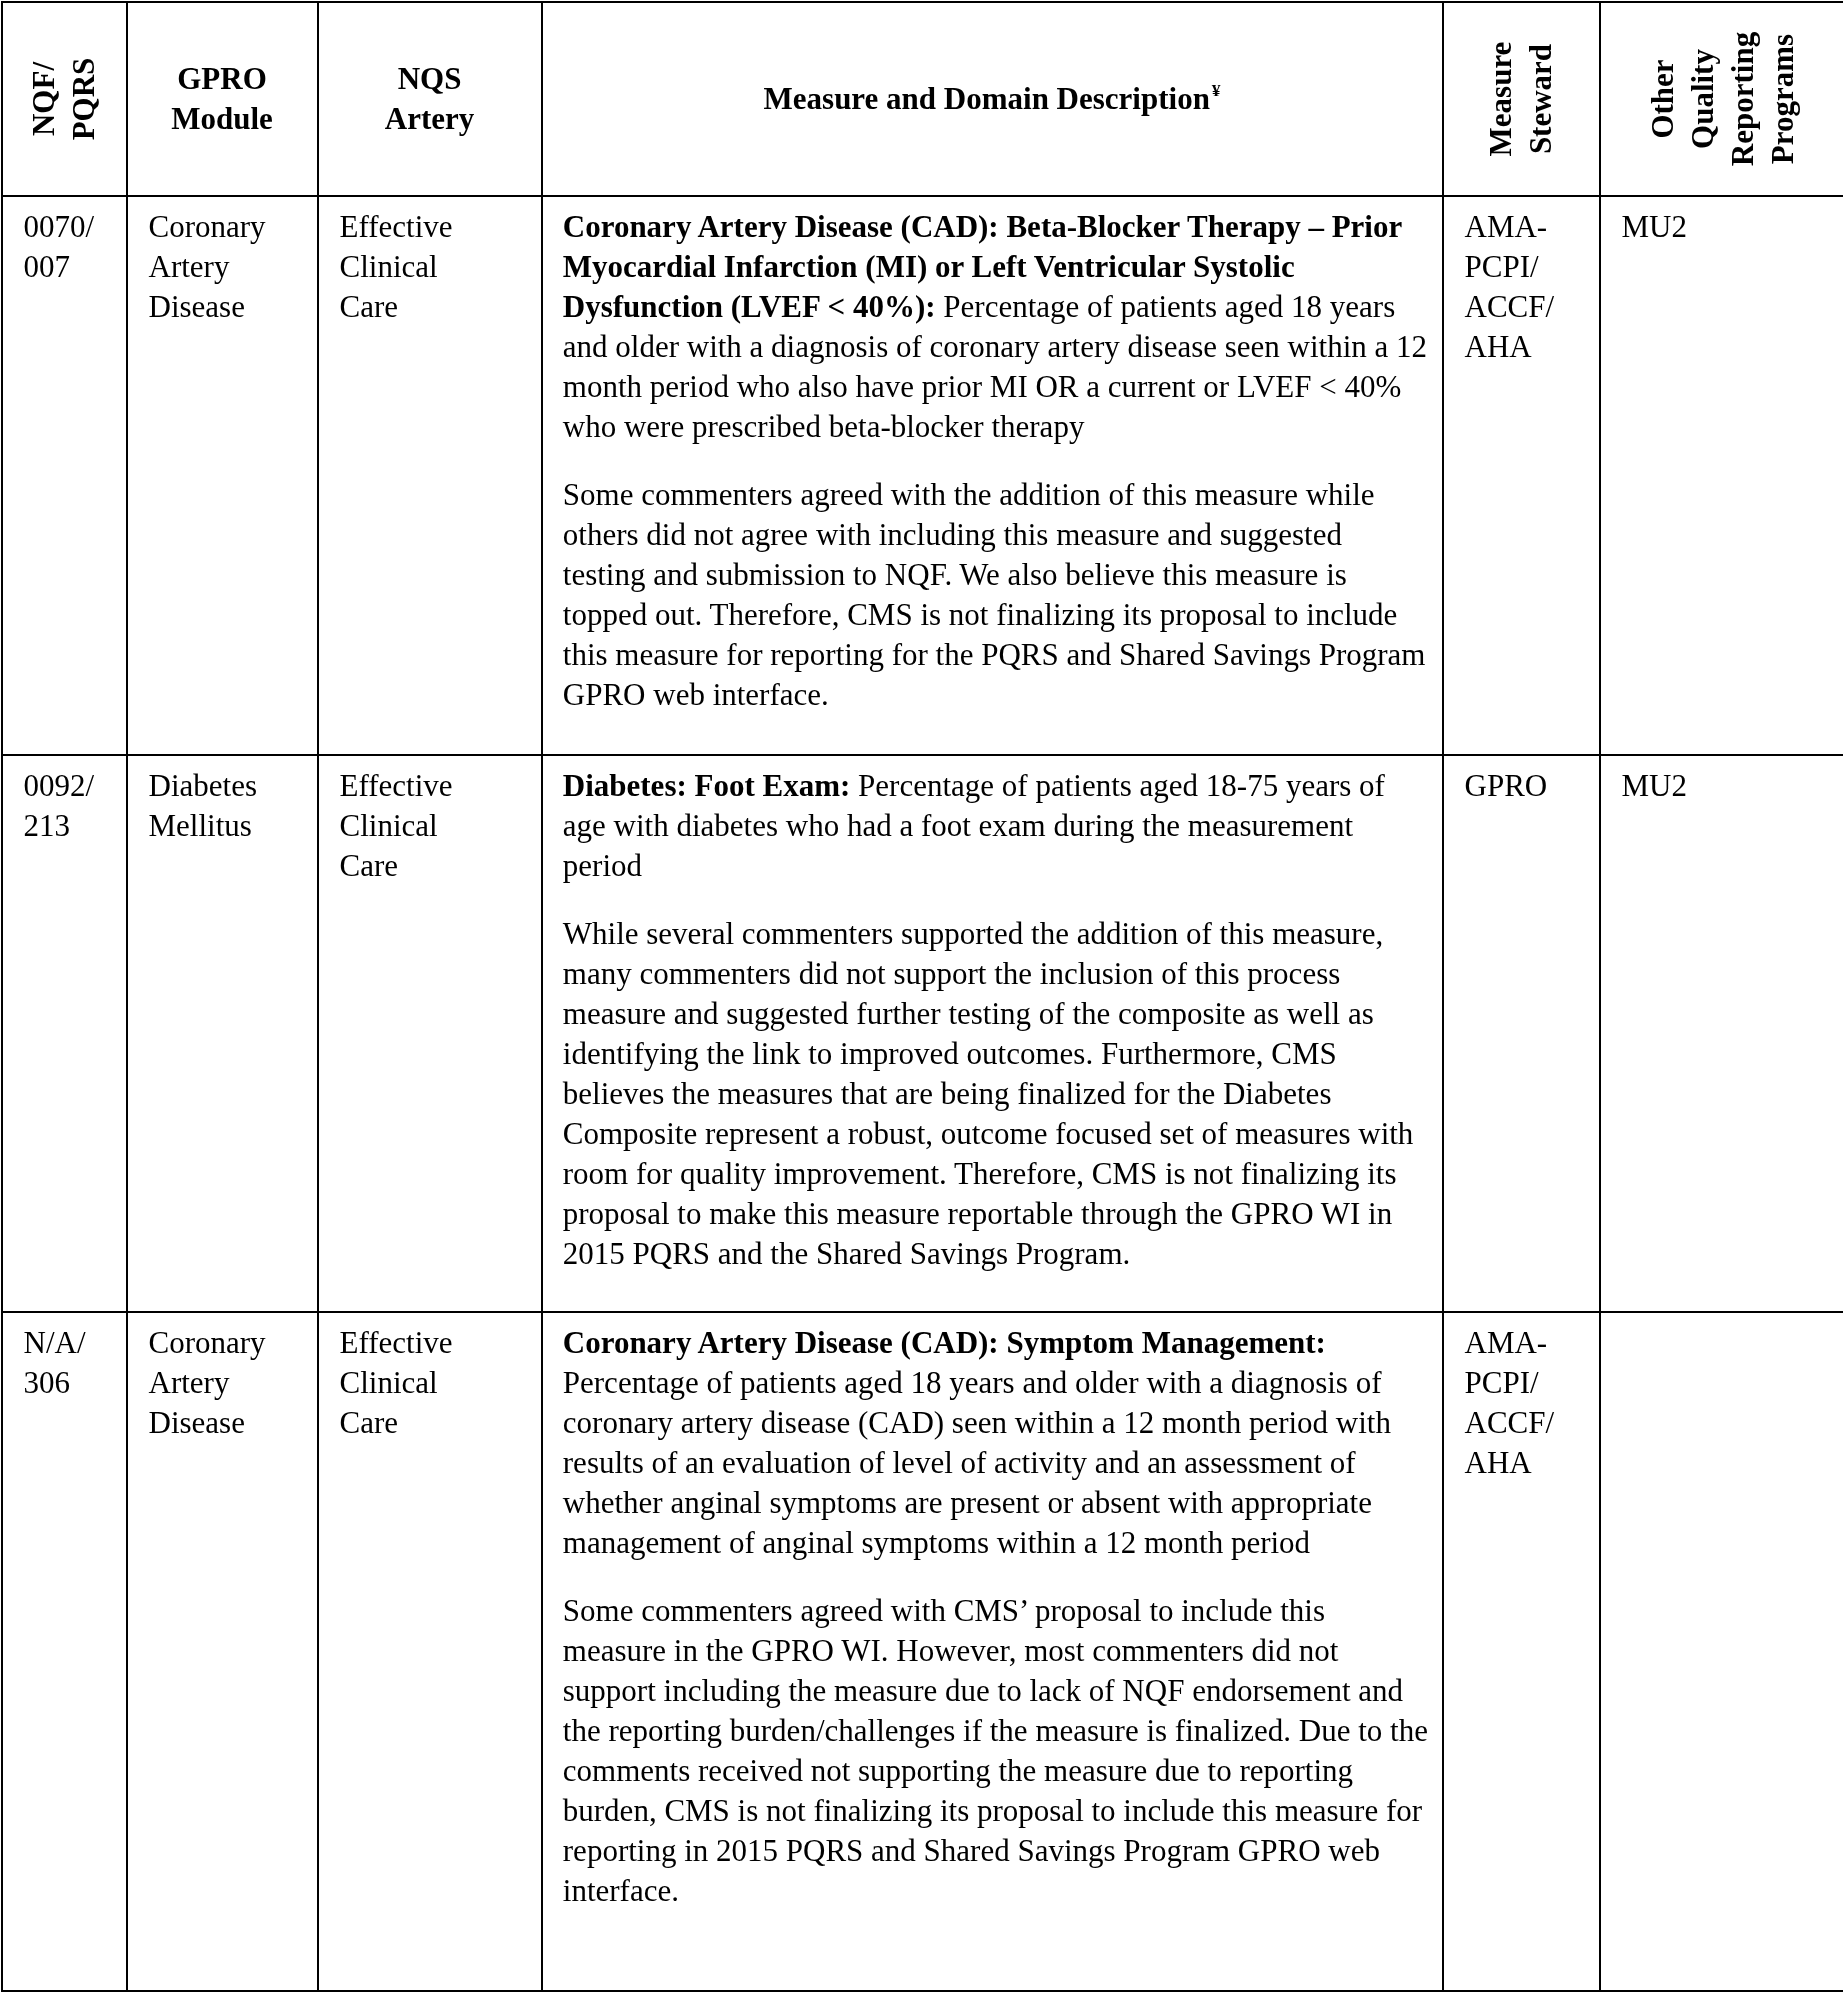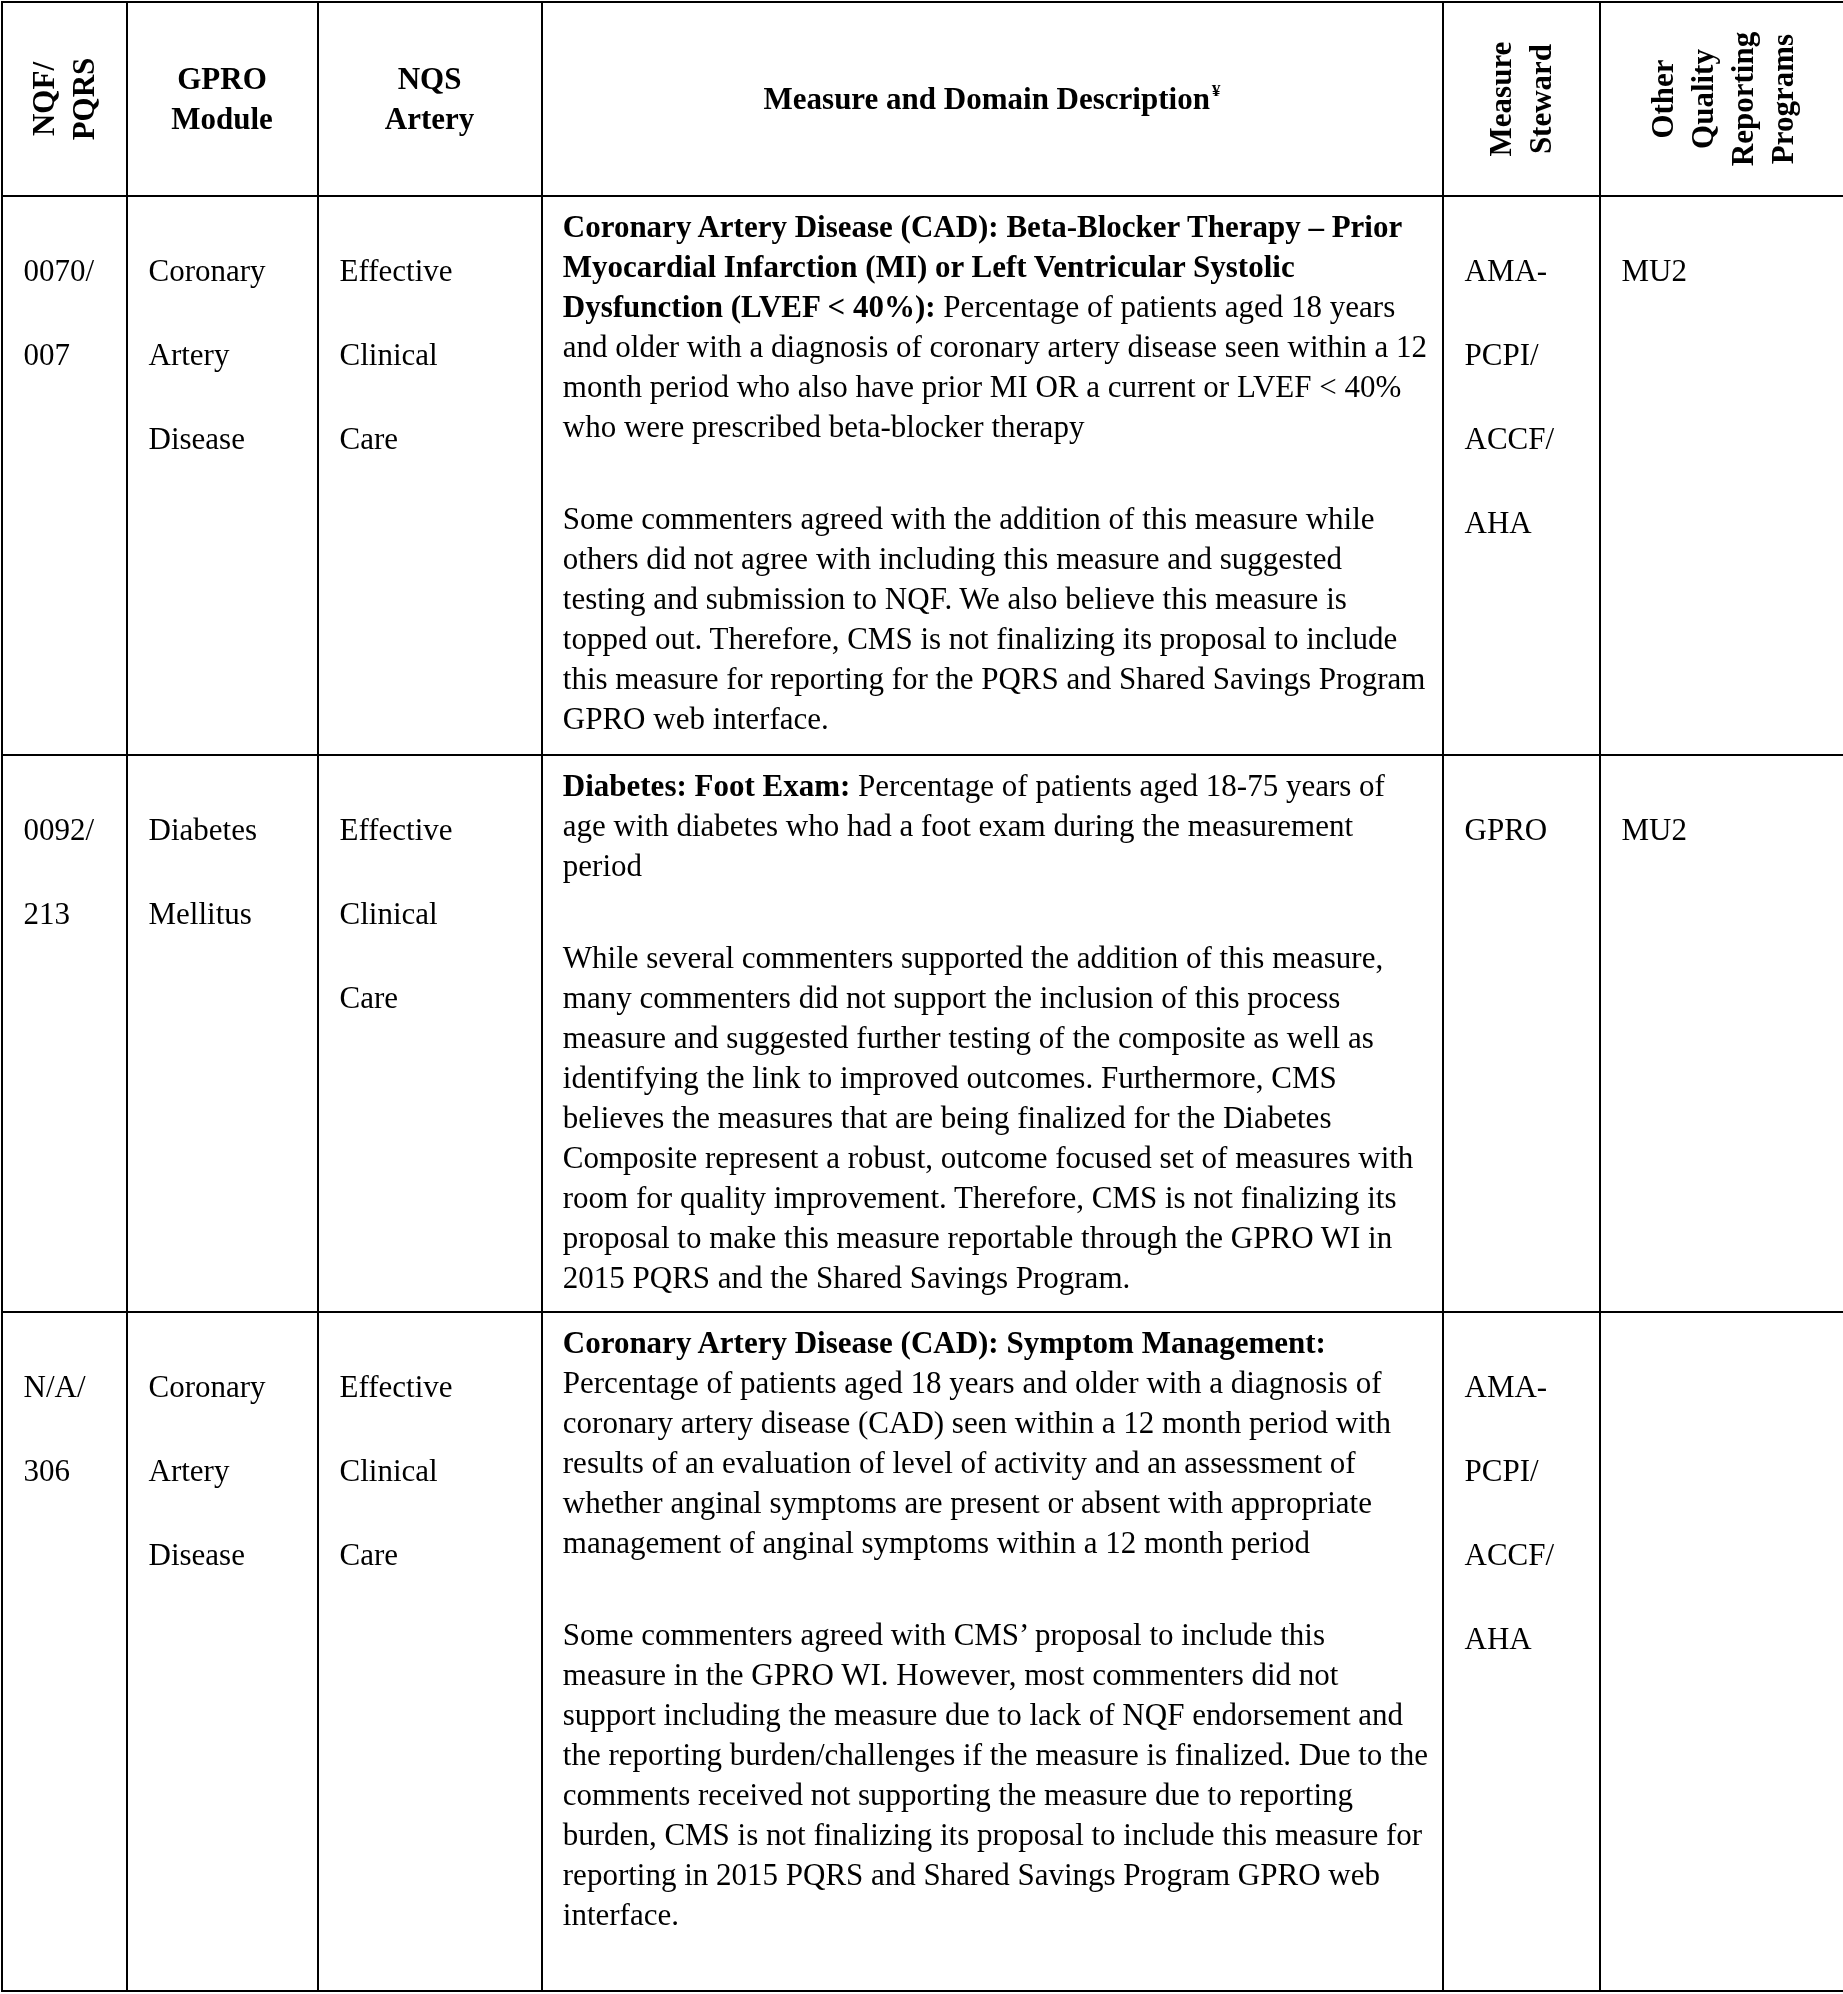--- a/index.html
+++ b/index.html
@@ -73,29 +73,29 @@
     margin-left: 1.8px;
   }
 
   td {
     font-size: 31px;
     line-height: 40px;
   }
   td .cell {
     padding: 10.2px 18.5px 0 21px;
   }
-  td .cell span.line { display: block; margin-top: 44px; }
+  td .cell span.line { display: block; }
   td.desc .cell {
     padding: 10.2px 13px 0 20.3px;
   }
   td.desc p {
     margin: 0;
   }
   td.desc p.gap {
-    margin-top: 52px;
+    margin-top: 28px;
   }
   td.desc b {
     font-weight: bold;
   }
 </style>
 </head>
 <body>
 
 <table class="measures">
   <colgroup>

